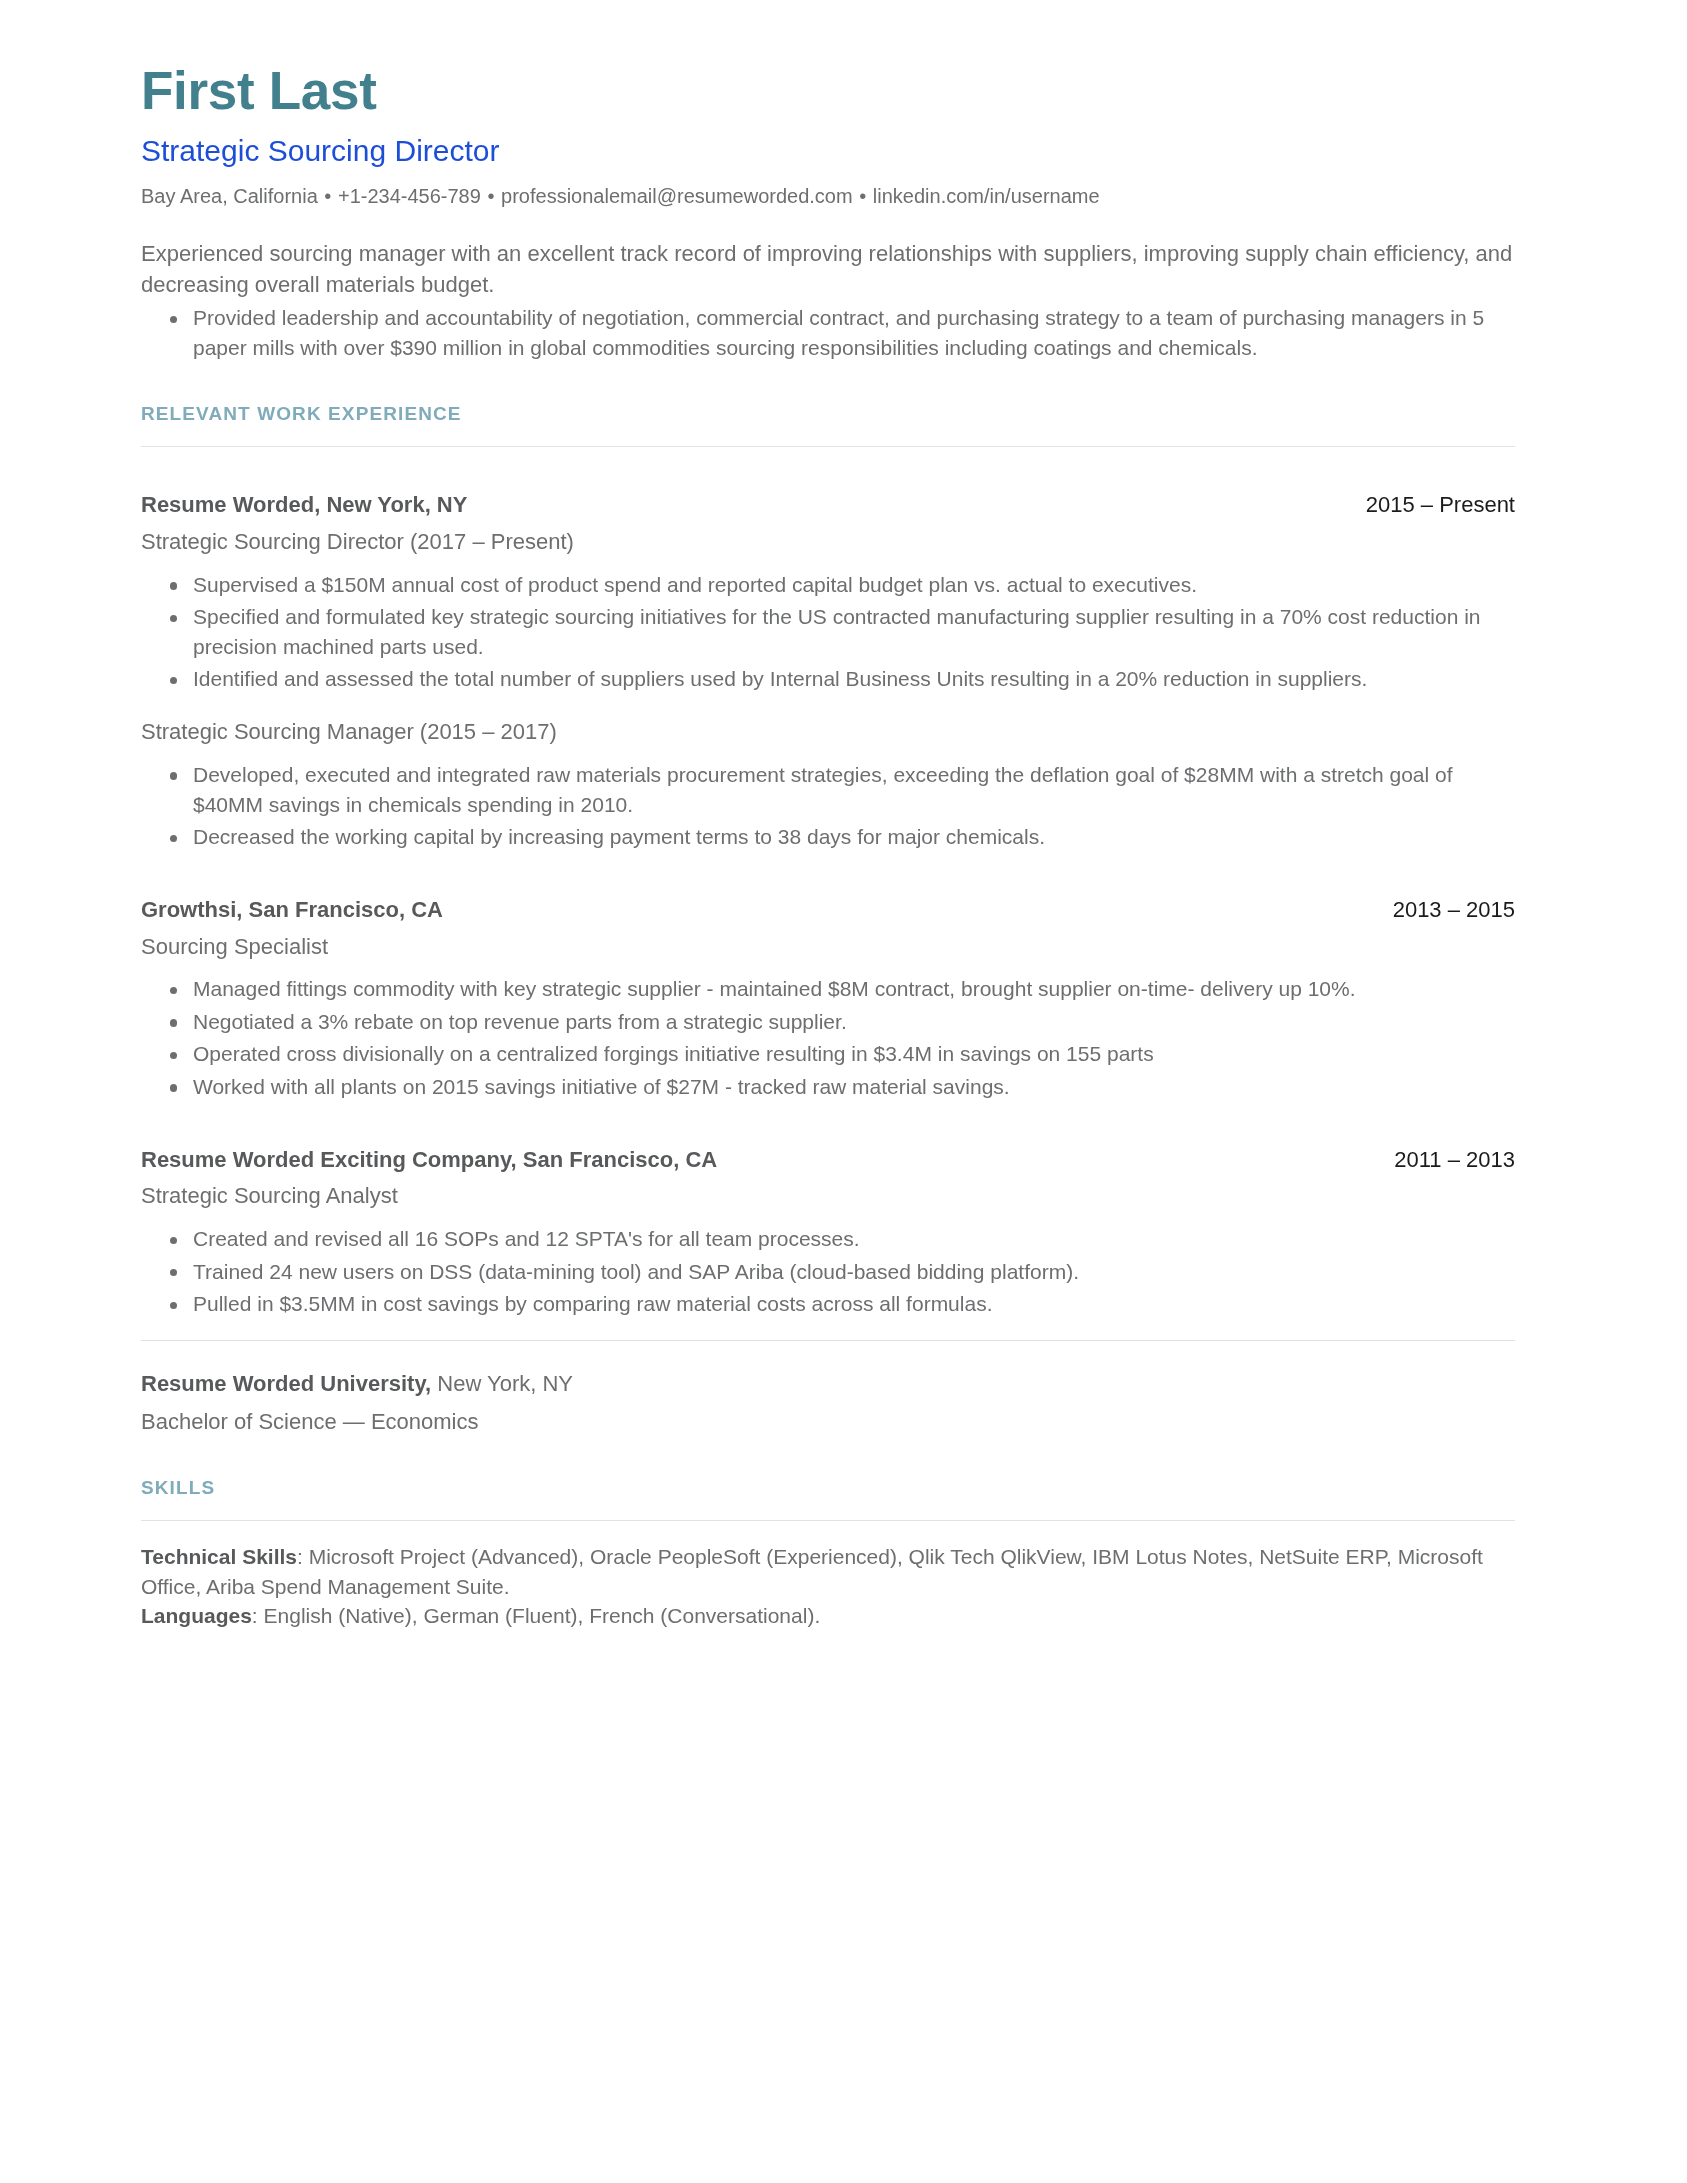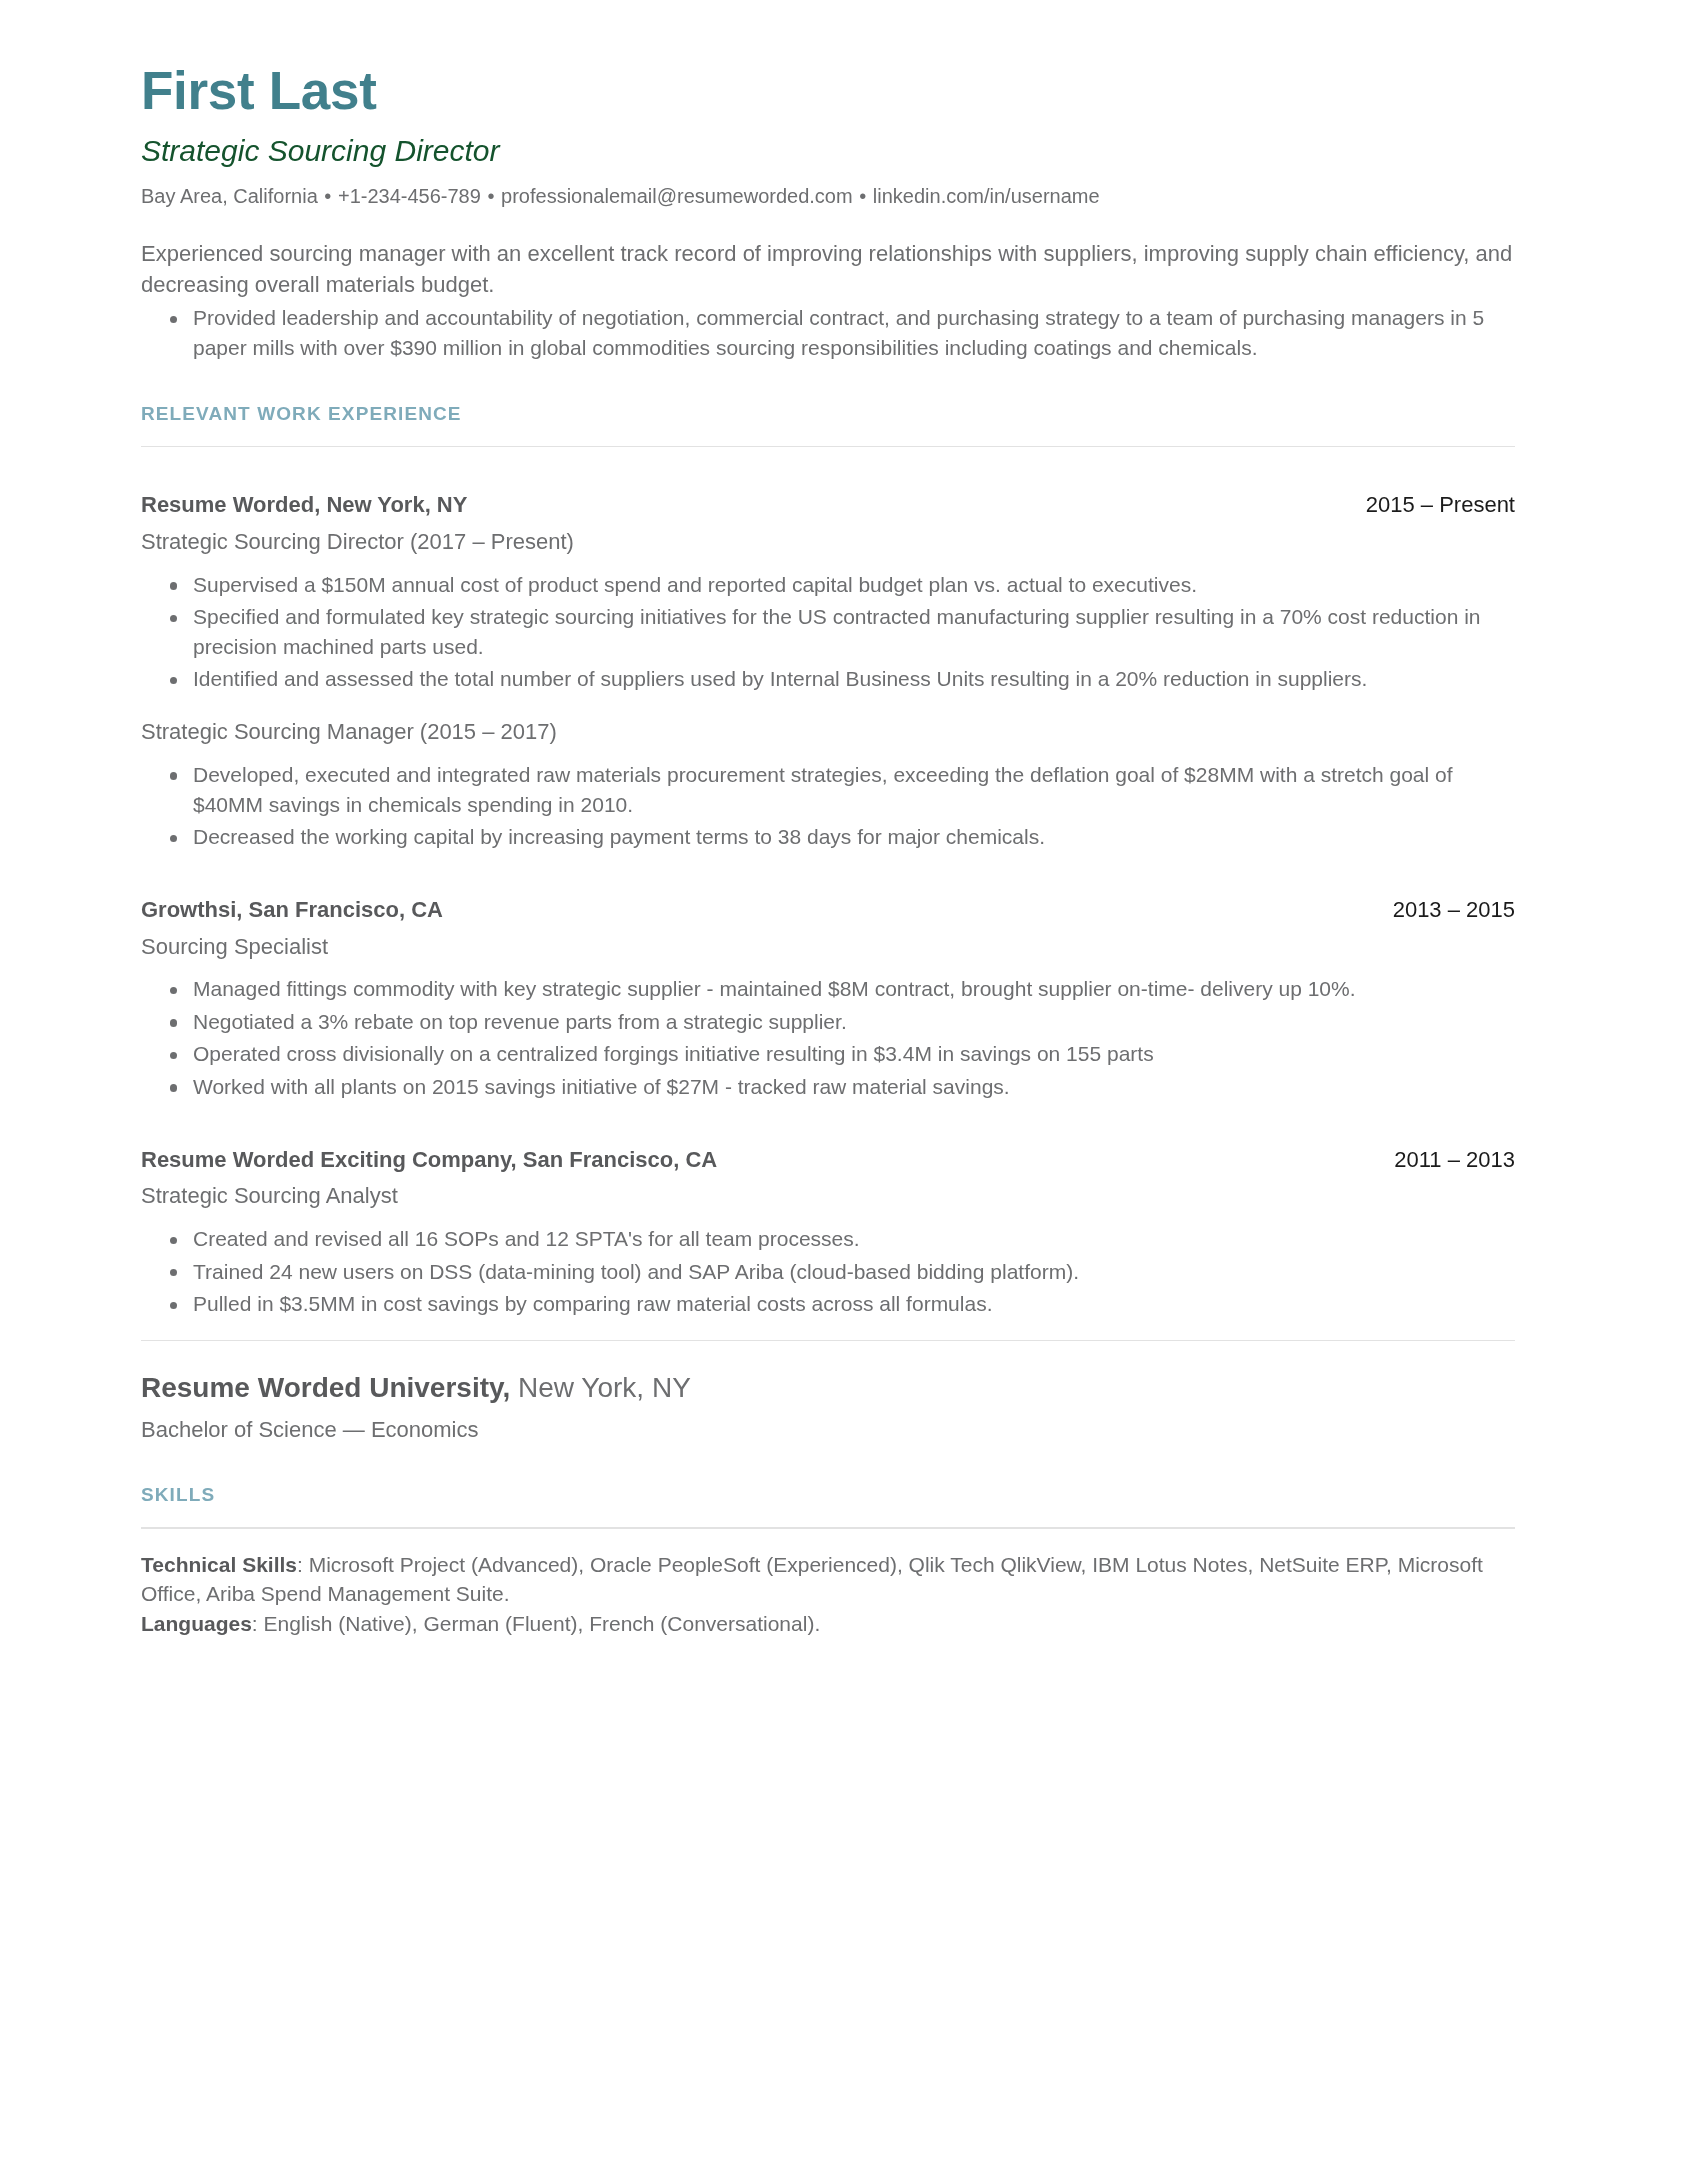--- a/index.html
+++ b/index.html
@@ -30,24 +30,23 @@
     font-size: 53px;
     font-weight: bold;
     color: #41808c;
     letter-spacing: -0.3px;
     line-height: 1.0;
     margin: 0 0 17px 0;
   }
   .headline {
     font-size: 30px;
     font-weight: 400;
-    color: #14532d;
+    color: #1d4ed8;
     line-height: 1.15;
     margin: 0 0 14.6px 0;
-    font-style: italic;
   }
   .contact {
     font-size: 20px;
     color: #6d6e70;
     line-height: 1.3;
     margin: 0 0 29px 0;
     white-space: nowrap;
   }
   .contact .sep {
     padding: 0 6.6px;
@@ -133,21 +132,21 @@
   }
   ul.summary-bullets {
     margin-top: 1.3px;
   }
 
   
   .edu-entry {
     margin-top: 29px;
   }
   .edu-school {
-    font-size: 28px;
+    font-size: 22px;
     color: #6d6e70;
     line-height: 1.3;
   }
   .edu-school b {
     color: #58595b;
   }
   .edu-degree {
     font-size: 22px;
     color: #6d6e70;
     line-height: 1.3;

